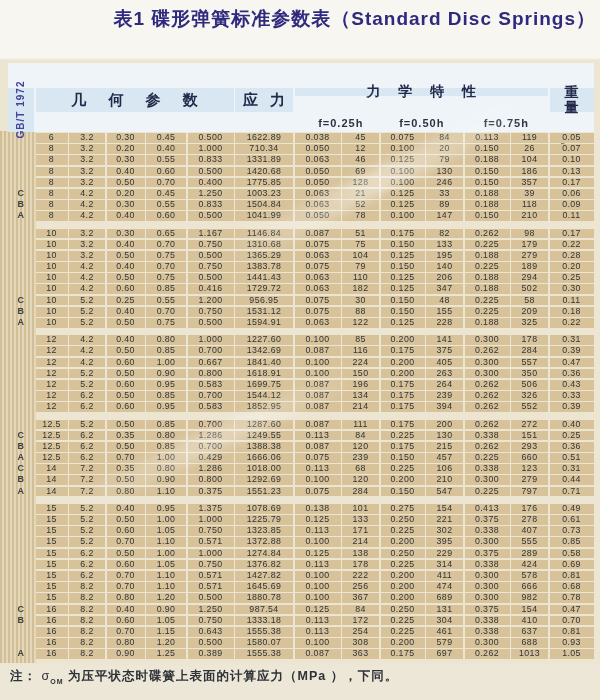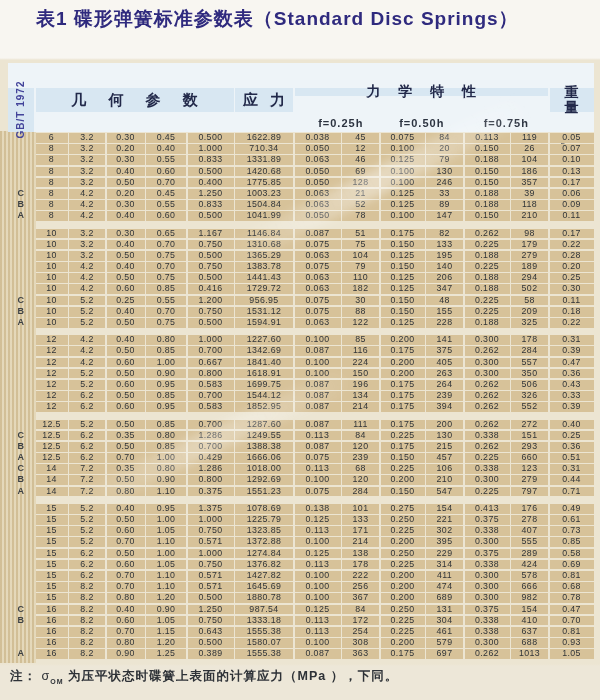--- a/index.html
+++ b/index.html
@@ -3,21 +3,21 @@
 <meta charset="utf-8">
 <style>
   html,body{margin:0;padding:0;}
   .sheet{
     position:relative;width:600px;height:700px;overflow:hidden;
     font-family:"Liberation Sans", sans-serif;
     background:linear-gradient(180deg,#f8f6f1 0px,#f8f6f1 58px,#ece5d2 60px,#ece5d2 664px,#ede7d8 666px,#ede7d8 700px);
   }
   .page-title{
     position:absolute;left:36px;top:6px;width:560px;
-    font-size:19px;font-weight:bold;color:#2f2a7e;letter-spacing:1px;white-space:nowrap;
+    font-size:19px;font-weight:bold;color:#2f2a7e;letter-spacing:1px;white-space:nowrap;text-align:right;
   }
   
   .left-texture{
     position:absolute;left:0;top:131px;width:36px;height:532px;
     background:repeating-linear-gradient(90deg,#cdb88c 0 2px,#e3d6b6 2px 4px);
     opacity:.85;
   }
   
   .header-grid{
     position:absolute;left:8px;top:63px;width:586px;height:69px;

